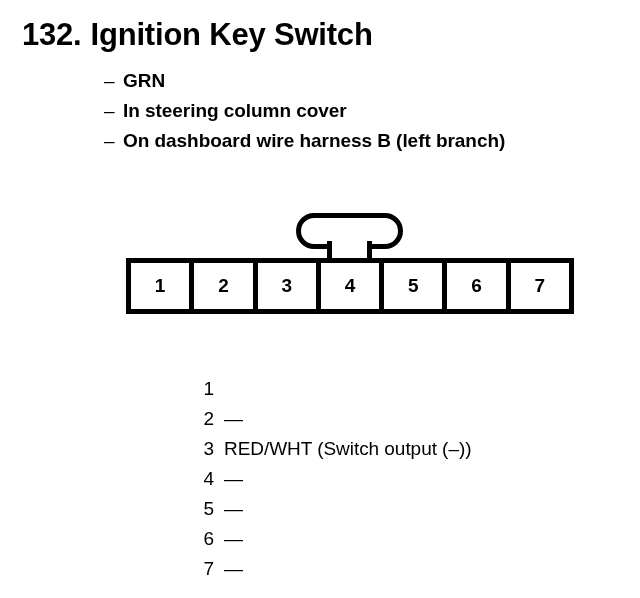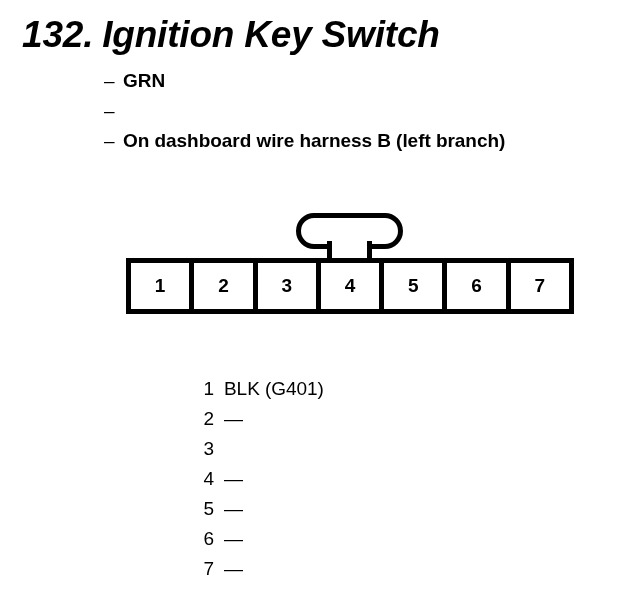--- a/index.html
+++ b/index.html
@@ -15,26 +15,25 @@
     font-family: "Liberation Sans", sans-serif;
     color: #000000;
     -webkit-font-smoothing: none;
   }
 
   
   #page-title {
     position: absolute;
     left: 22px;
     top: 17px;
-    font-size: 37px;
+    font-size: 31px;
     font-weight: bold;
     letter-spacing: -0.2px;
     white-space: nowrap;
     line-height: 36px;
-    font-style: italic;
   }
   #page-title .num {
     margin-right: 9px;
   }
 
   
   #notes-list {
     position: absolute;
     left: 104px;
     top: 66px;
@@ -168,20 +167,21 @@
   <span class="num">132.</span><span class="ttl">Ignition Key Switch</span>
 </div>
 
 <div id="notes-list">
   <div class="note-row">
     <span class="note-dash">–</span>
     <span class="note-text">GRN</span>
   </div>
   <div class="note-row">
     <span class="note-dash">–</span>
+    <span class="note-text">In steering column cover</span>
   </div>
   <div class="note-row">
     <span class="note-dash">–</span>
     <span class="note-text">On dashboard wire harness B (left branch)</span>
   </div>
 </div>
 
 <div id="connector-diagram">
 
   <div id="connector-latch">
@@ -199,28 +199,28 @@
     <div class="pin-cell">5</div>
     <div class="pin-cell">6</div>
     <div class="pin-cell">7</div>
   </div>
 
 </div>
 
 <div id="pin-list">
   <div class="pin-row">
     <span class="pin-num">1</span>
-    <span class="pin-value">BLK (G401)</span>
   </div>
   <div class="pin-row">
     <span class="pin-num">2</span>
     <span class="pin-value">—</span>
   </div>
   <div class="pin-row">
     <span class="pin-num">3</span>
+    <span class="pin-value">RED/WHT (Switch output (–))</span>
   </div>
   <div class="pin-row">
     <span class="pin-num">4</span>
     <span class="pin-value">—</span>
   </div>
   <div class="pin-row">
     <span class="pin-num">5</span>
     <span class="pin-value">—</span>
   </div>
   <div class="pin-row">

